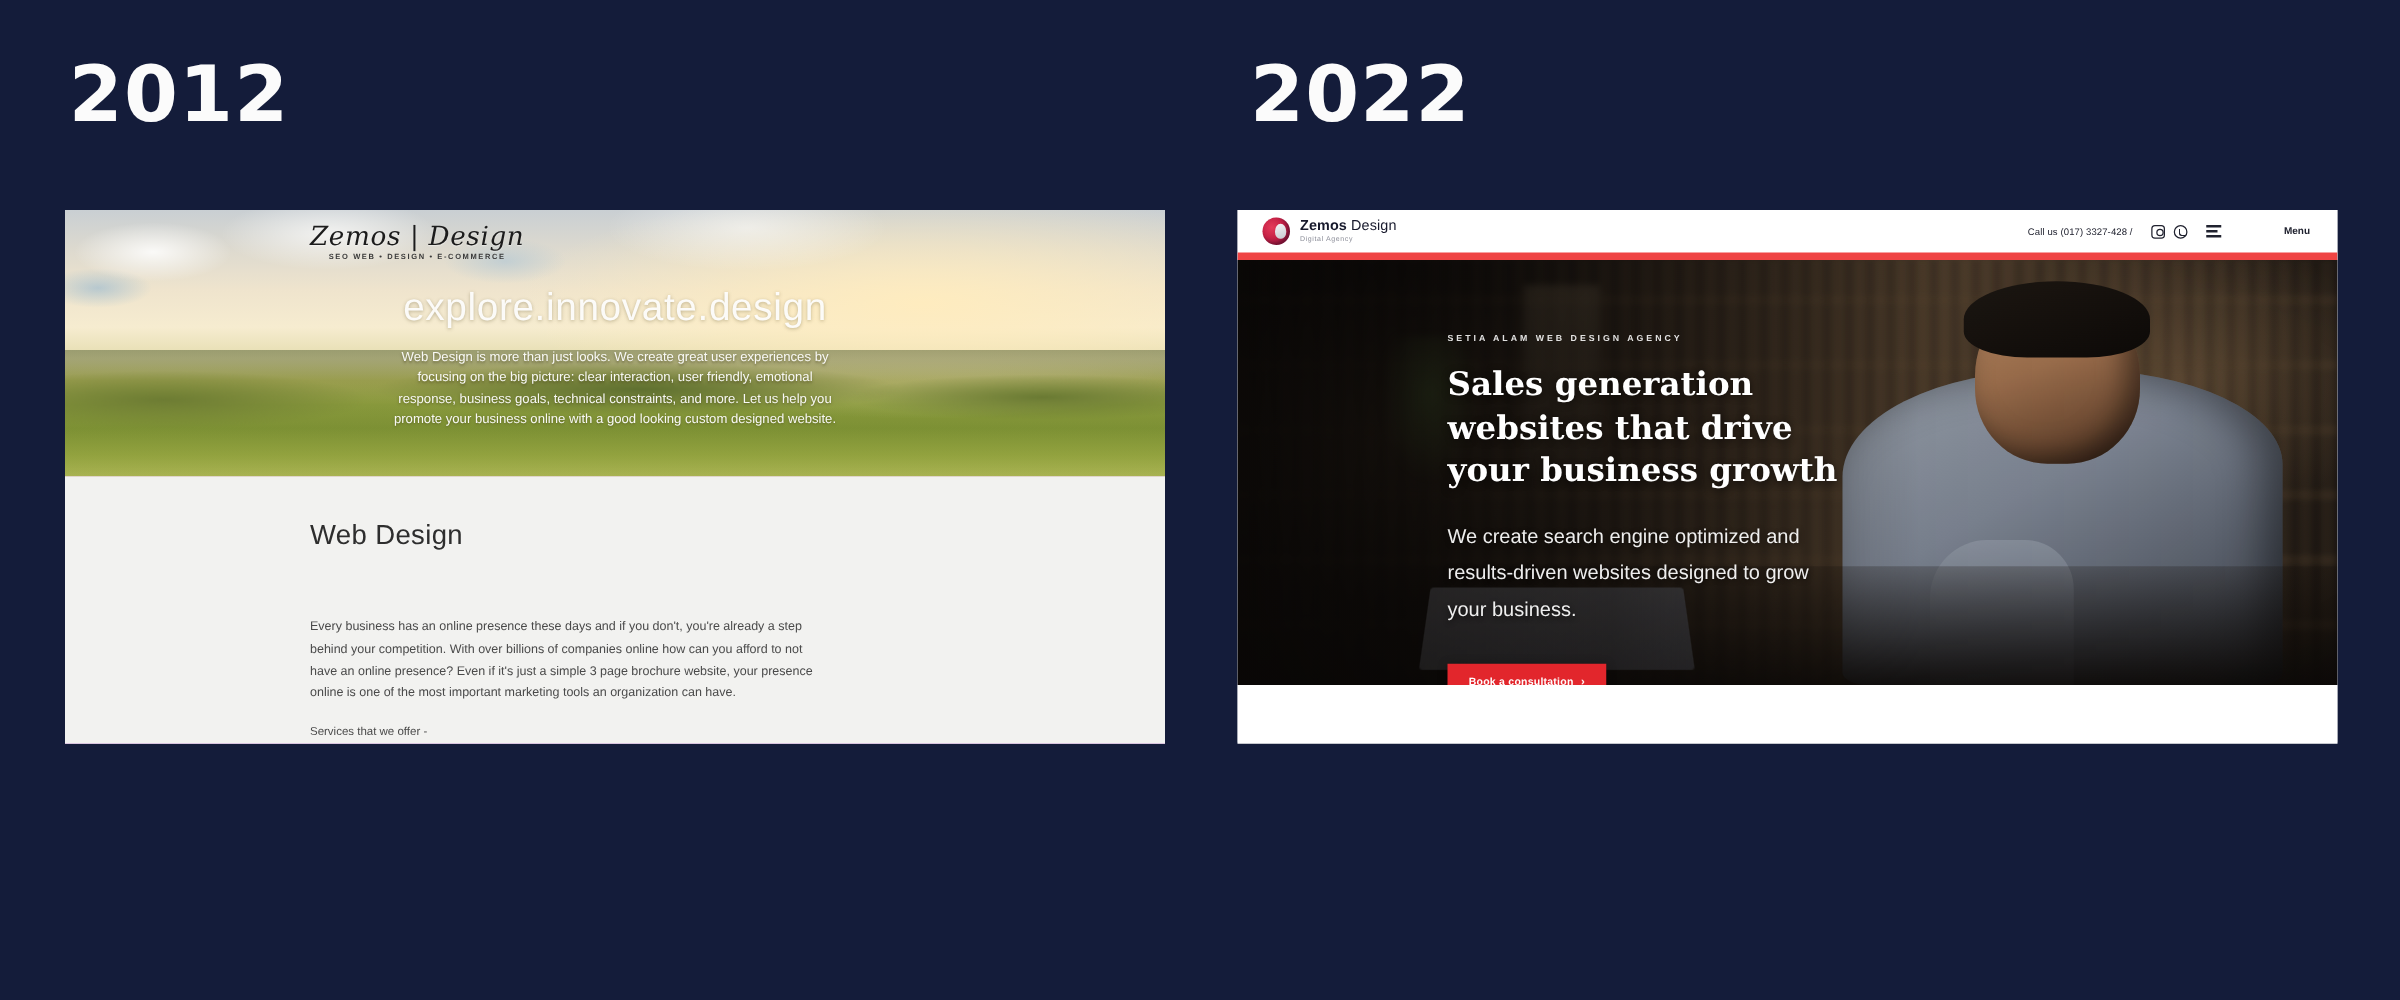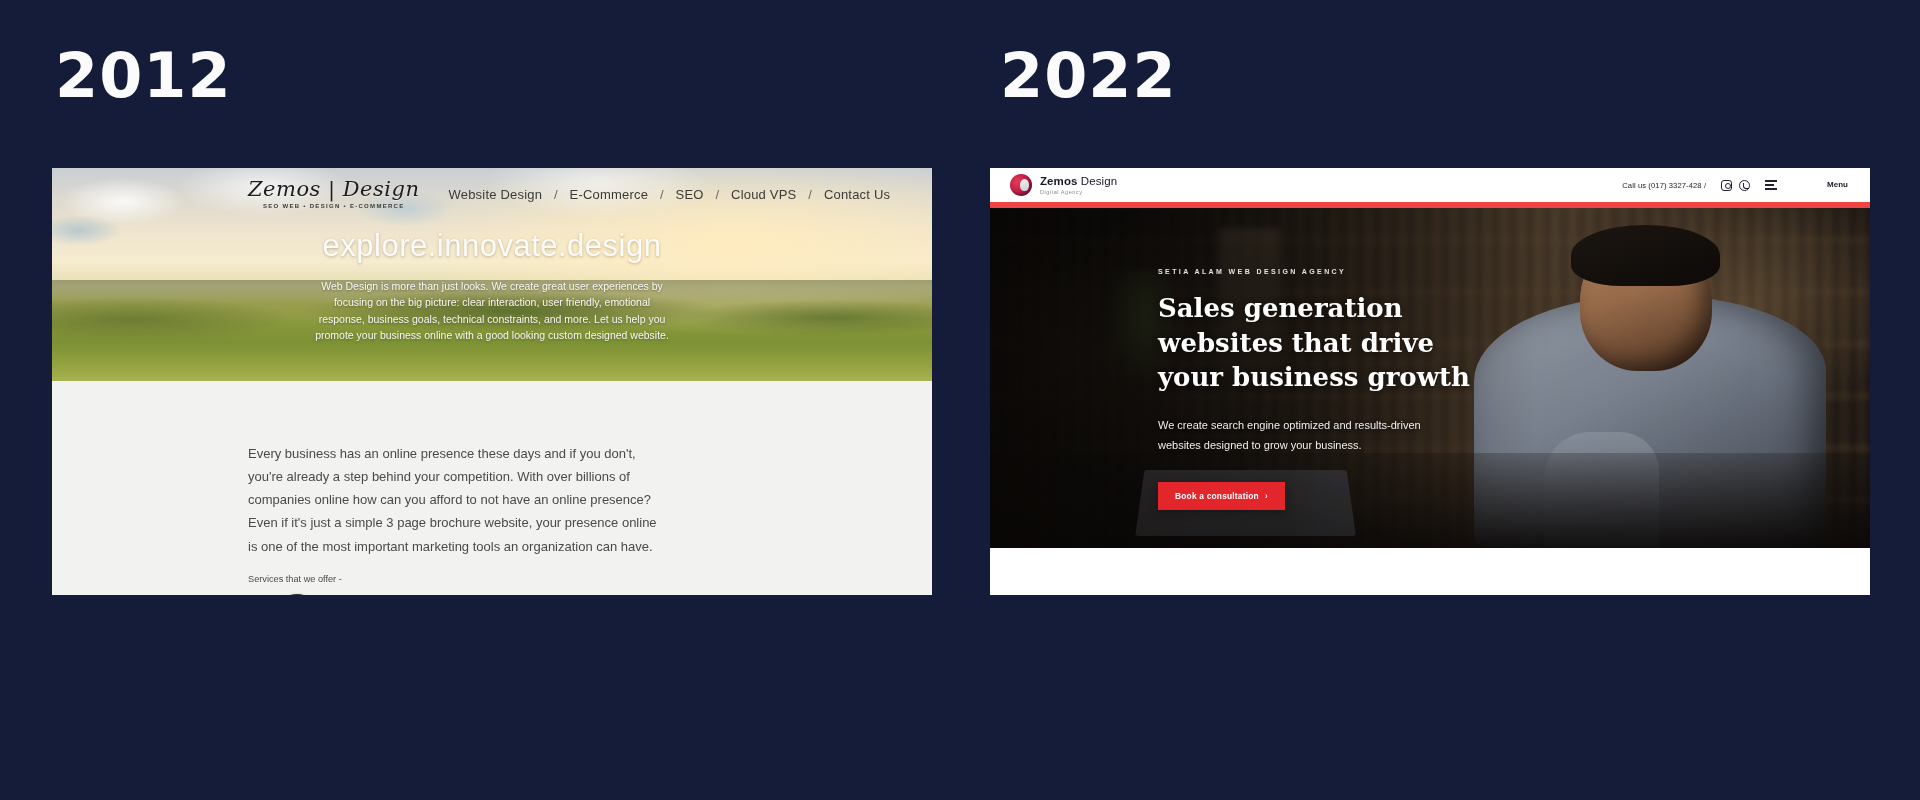--- a/index.html
+++ b/index.html
@@ -109,22 +109,22 @@
     margin: 14px auto 0; width: 360px;
     font-size: 10.5px; line-height: 1.55; color: rgba(255,255,255,.95);
     text-shadow: 0 1px 2px rgba(60,55,20,.5);
   }
 
   .body12 { padding: 34px 0 0 196px; background: #f2f2f0; height: 214px; }
   .h2-12 {
     font-size: 22px; color: #2e2e2e; font-weight: 400; letter-spacing: .3px;
   }
   .p12 {
-    margin-top: 27px; width: 418px;
-    font-size: 13px; line-height: 1.78; color: #4a4a4a;
+    margin-top: 52px; width: 418px;
+    font-size: 10px; line-height: 1.78; color: #4a4a4a;
   }
   .svc-lbl { margin-top: 16px; font-size: 9.2px; color: #4a4a4a; }
 
   .icons12 { display: flex; gap: 24px; margin-top: 10px; margin-left: 26px; }
   .ic { width: 46px; height: 46px; position: relative; }
 
   
   .ic-lens {
     border-radius: 50%;
     background: radial-gradient(circle at 38% 34%, #5a5a5e 0%, #232326 42%, #0c0c0e 100%);
@@ -316,21 +316,21 @@
   }
   .h1-22 {
     margin-top: 16px;
     font-family: "DejaVu Serif", serif;
     font-size: 26px; line-height: 1.33; color: #fff; font-weight: 700;
     max-width: 330px;
     text-shadow: 0 1px 6px rgba(0,0,0,.55);
   }
   .sub22 {
     margin-top: 20px; max-width: 300px;
-    font-size: 11px; line-height: 1.85; color: rgba(255,255,255,.93);
+    font-size: 16px; line-height: 1.85; color: rgba(255,255,255,.93);
     text-shadow: 0 1px 4px rgba(0,0,0,.6);
   }
   .cta22 {
     margin-top: 27px;
     display: inline-flex; align-items: center; gap: 6px;
     background: #e2262c; color: #fff;
     font-size: 8.4px; font-weight: 600; letter-spacing: .2px;
     padding: 9px 17px; border: none; cursor: pointer;
     box-shadow: 0 2px 8px rgba(0,0,0,.35);
   }
@@ -348,40 +348,30 @@
 
   <div class="panel-2012">
 
     <div class="hero12">
 
       <div class="hdr12">
         <div class="logo12">
           <div class="lmain">Zemos | Design</div>
           <div class="lsub">SEO WEB  •  DESIGN  •  E-COMMERCE</div>
         </div>
-        <div class="nav12">
-          <span>Website Design</span>
-          <span class="sep">/</span>
-          <span>E-Commerce</span>
-          <span class="sep">/</span>
-          <span>SEO</span>
-          <span class="sep">/</span>
-          <span>Cloud VPS</span>
-          <span class="sep">/</span>
-          <span>Contact Us</span>
-        </div>
       </div>
 
       <div class="hero12-txt">
         <div class="hero12-title">explore.innovate.design</div>
         <div class="hero12-sub">Web Design is more than just looks. We create great user experiences by focusing on the big picture: clear interaction, user friendly, emotional response, business goals, technical constraints, and more. Let us help you promote your business online with a good looking custom designed website.</div>
       </div>
     </div>
 
     <div class="body12">
+      <div class="h2-12">Web Design</div>
       <div class="p12">Every business has an online presence these days and if you don't, you're already a step behind your competition. With over billions of companies online how can you afford to not have an online presence? Even if it's just a simple 3 page brochure website, your presence online is one of the most important marketing tools an organization can have.</div>
       <div class="svc-lbl">Services that we offer -</div>
 
       <div class="icons12">
         <div class="ic ic-lens"></div>
         <div class="ic ic-shield"></div>
         <div class="ic ic-basket"></div>
         <div class="ic ic-cms"></div>
         <div class="ic ic-media"></div>
       </div>

